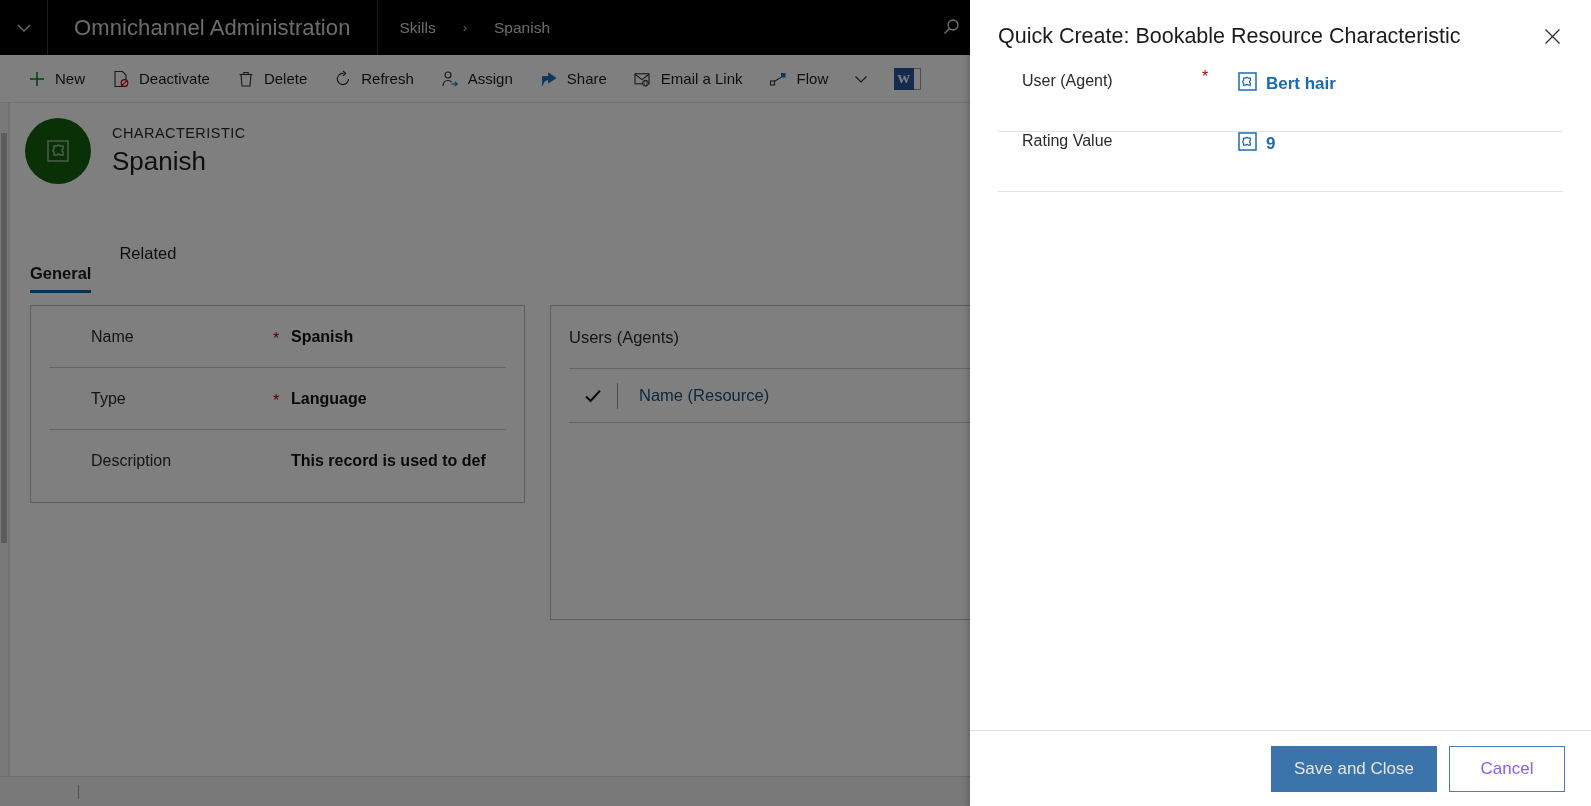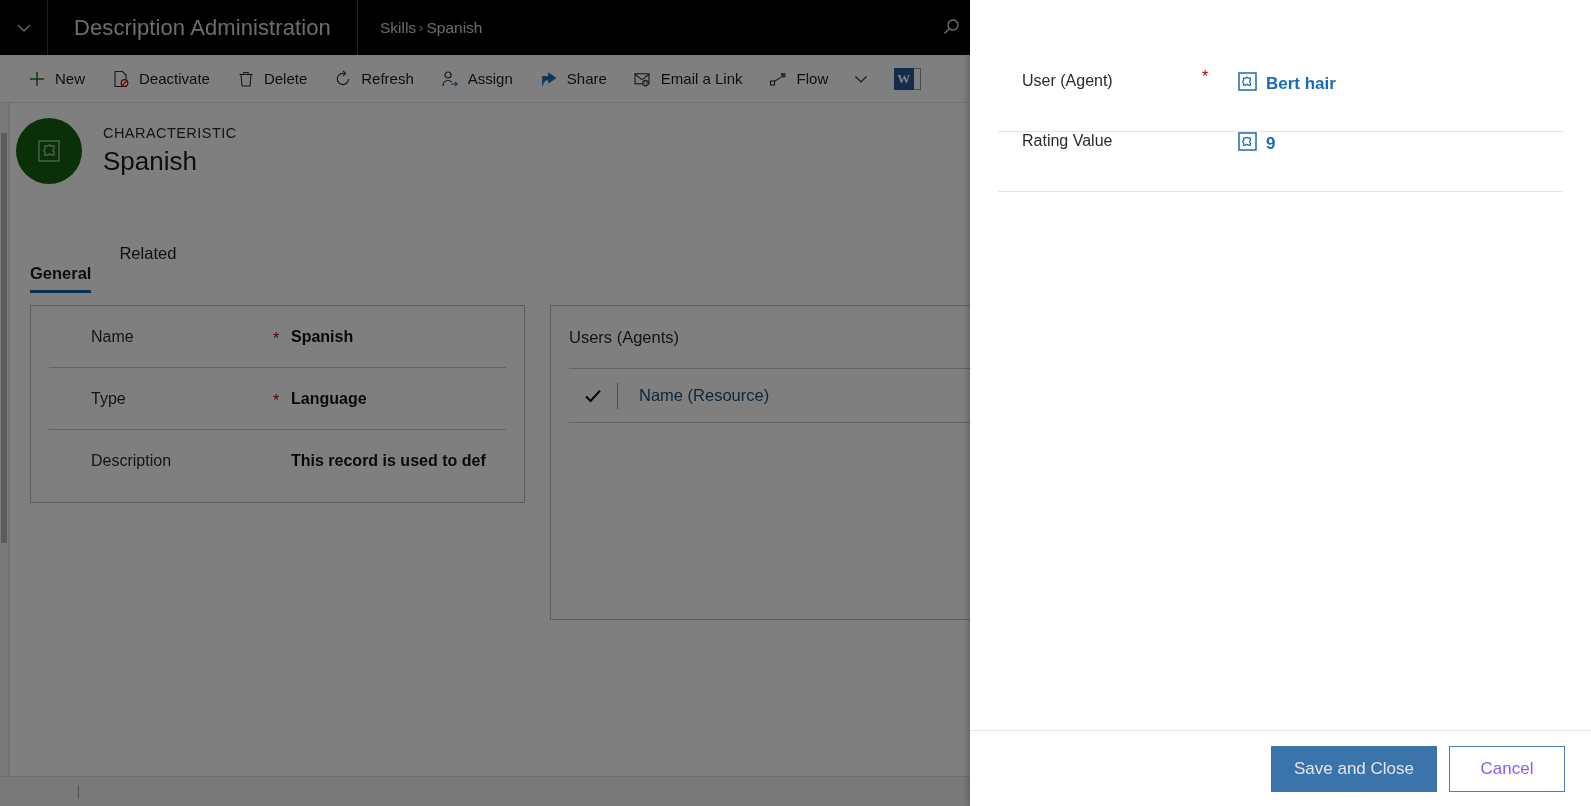--- a/index.html
+++ b/index.html
@@ -53,21 +53,21 @@
     font-size: 22px;
     height: 55px;
     display: flex; align-items: center;
     border-right: 1px solid #3a3a3a;
     box-sizing: border-box;
     letter-spacing: .1px;
   }
   .breadcrumb {
     display: flex; align-items: center;
     padding-left: 22px;
-    gap: 3px;
+    gap: 27px;
     color: #d8d8d8;
     font-size: 15.5px;
   }
   .breadcrumb .sep { color: #bdbdbd; font-size: 13px; }
   .topbar-search {
     position: absolute;
     right: 620px;
     top: 8px;
     width: 40px; height: 40px;
     display: flex; align-items: center; justify-content: center;
@@ -100,21 +100,21 @@
   .cmd-word { padding-left: 10px; }
 
   
   .rec-header {
     position: absolute;
     left: 0; top: 103px;
     width: 1591px;
     height: 96px;
     display: flex;
     align-items: center;
-    padding-left: 16px;
+    padding-left: 25px;
     box-sizing: border-box;
   }
   .rec-avatar {
     width: 66px; height: 66px;
     border-radius: 50%;
     background: #15610e;
     display: flex; align-items: center; justify-content: center;
     flex: 0 0 auto;
   }
   .rec-titles { margin-left: 21px; }
@@ -412,21 +412,21 @@
 <div class="app">
 
   <div class="shell">
 
     <div class="topbar">
       <div class="topbar-chev">
         <svg width="18" height="18" viewBox="0 0 18 18">
           <path d="M3 6 L9 12 L15 6" fill="none" stroke="currentColor" stroke-width="1.4"></path>
         </svg>
       </div>
-      <div class="topbar-app">Description Administration</div>
+      <div class="topbar-app">Omnichannel Administration</div>
       <div class="breadcrumb">
         <span>Skills</span>
         <span class="sep">›</span>
         <span>Spanish</span>
       </div>
       <div class="topbar-search">
         <svg width="22" height="22" viewBox="0 0 22 22">
           <circle cx="13" cy="8" r="5" fill="none" stroke="#e8e8e8" stroke-width="1.3"></circle>
           <line x1="9.2" y1="11.8" x2="4.5" y2="16.5" stroke="#e8e8e8" stroke-width="1.3"></line>
         </svg>
@@ -602,20 +602,29 @@
       <span class="status-text"></span>
       <span class="status-sep"></span>
       <span class="status-text"></span>
     </div>
   </div>
 
   <div class="scrim"></div>
 
   <div class="qc">
 
+    <div class="qc-header">
+      <div class="qc-title">Quick Create: Bookable Resource Characteristic</div>
+      <div class="qc-close">
+        <svg width="19" height="19" viewBox="0 0 19 19">
+          <line x1="2.5" y1="2.5" x2="16.5" y2="16.5" stroke="#2b2b2b" stroke-width="1.3"></line>
+          <line x1="16.5" y1="2.5" x2="2.5" y2="16.5" stroke="#2b2b2b" stroke-width="1.3"></line>
+        </svg>
+      </div>
+    </div>
 
     <div class="qc-body">
 
       <div class="qc-row">
         <span class="qc-label">User (Agent)</span>
         <span class="qc-req">*</span>
         <span class="qc-val">
           <span>
             <svg width="19" height="19" viewBox="0 0 19 19">
               <rect x="1" y="1" width="17" height="17" fill="none" stroke="#1a6bb5" stroke-width="1.5"></rect>

